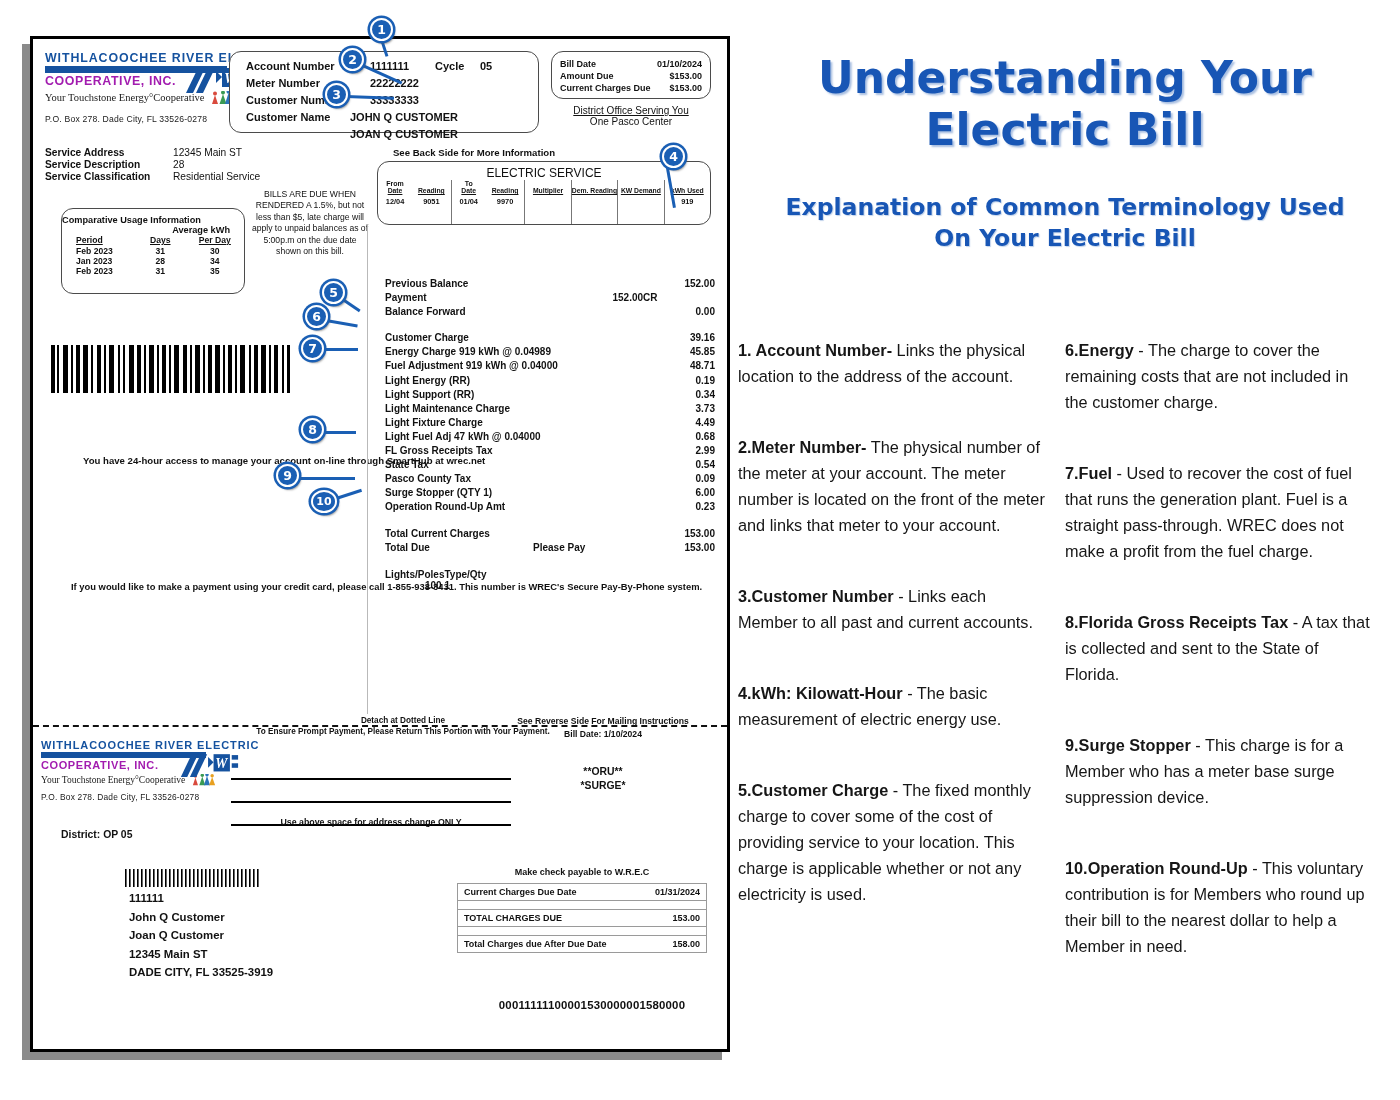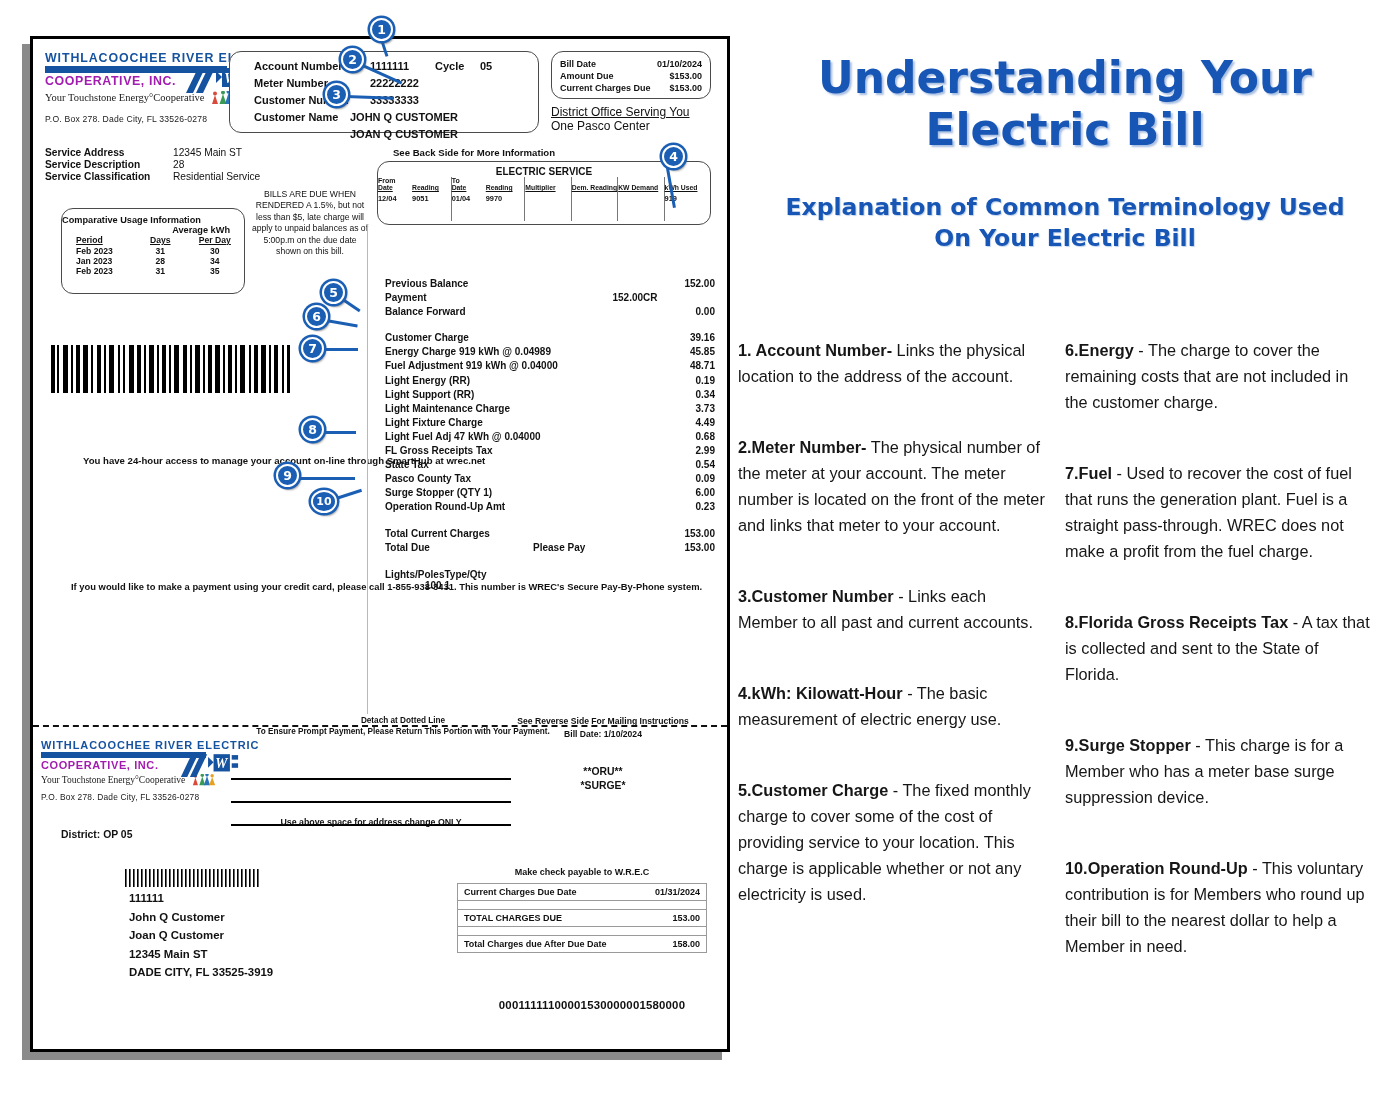--- a/index.html
+++ b/index.html
@@ -46,37 +46,37 @@
   .svc { position: absolute; left: 12px; top: 108px; font-size: 10.2px; }
   .svc-row { display: flex; margin-bottom: 1px; }
   .svc-k { width: 128px; font-weight: bold; }
   .svc-v { }
 
   
   .rbox { position: absolute; border: 1.3px solid #4b4b4b; border-radius: 12px; background: #fff; }
 
   
   #acct-box { left: 196px; top: 12px; width: 310px; height: 82px; }
-  #acct-box .lbl { position: absolute; left: 24px; font-weight: bold; font-size: 11px; }
+  #acct-box .lbl { position: absolute; left: 16px; font-weight: bold; font-size: 11px; }
   #acct-box .val { position: absolute; font-weight: bold; font-size: 11px; }
 
   
   #billdate-box { left: 518px; top: 12px; width: 160px; height: 48px; }
   .bd-row { display: flex; justify-content: space-between; font-size: 9px; font-weight: bold; padding: 0 8px; line-height: 12px; }
   .bd-row:first-child { padding-top: 6px; }
-  .district { position: absolute; left: 518px; top: 66px; width: 160px; font-size: 12px; }
+  .district { position: absolute; left: 518px; top: 66px; width: 160px; text-align: center; font-size: 10px; }
   .district u { }
 
   
   .seeback { position: absolute; left: 196px; top: 108px; width: 490px; text-align: center; font-size: 9.6px; font-weight: bold; }
 
   
   #es-box { left: 344px; top: 122px; width: 334px; height: 64px; }
-  .es-title { text-align: center; font-size: 10px; font-weight: bold; padding-top: 4px; }
-  .es-grid { display: flex; height: 44px; font-size: 6.6px; }
+  .es-title { text-align: center; font-size: 12px; font-weight: normal; padding-top: 4px; }
+  .es-grid { display: flex; height: 44px; font-size: 6.6px; text-align: center; }
   .es-col { flex: 1; position: relative; border-right: 1px solid #777; }
   .es-col:last-child { border-right: none; }
   .es-col.nb { border-right: none; }
   .es-grp { font-size: 7px; font-weight: bold; }
   .es-hdr { font-weight: bold; text-decoration: underline; font-size: 6.8px; }
   .es-val { font-weight: bold; font-size: 7.4px; margin-top: 3px; }
 
   
   #cu-box { left: 28px; top: 169px; width: 184px; height: 86px; }
   .cu-title { text-align: left; font-weight: bold; font-size: 9.2px; padding-top: 6px; }

